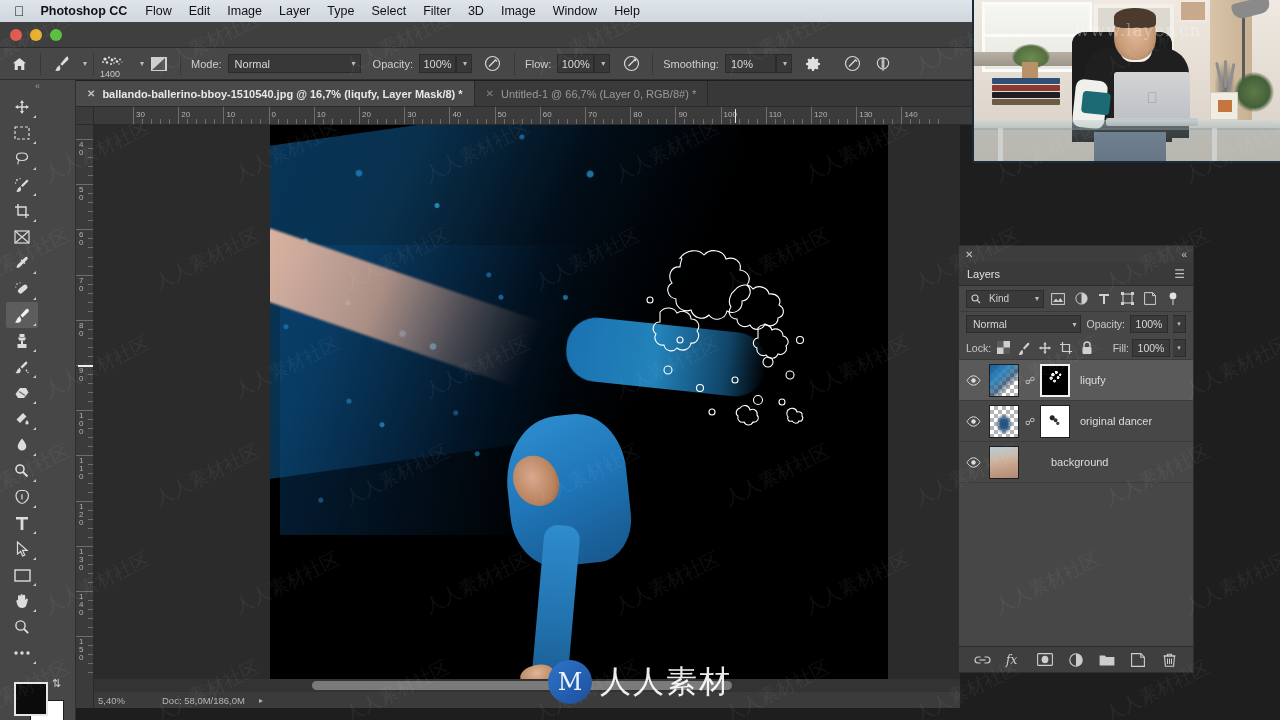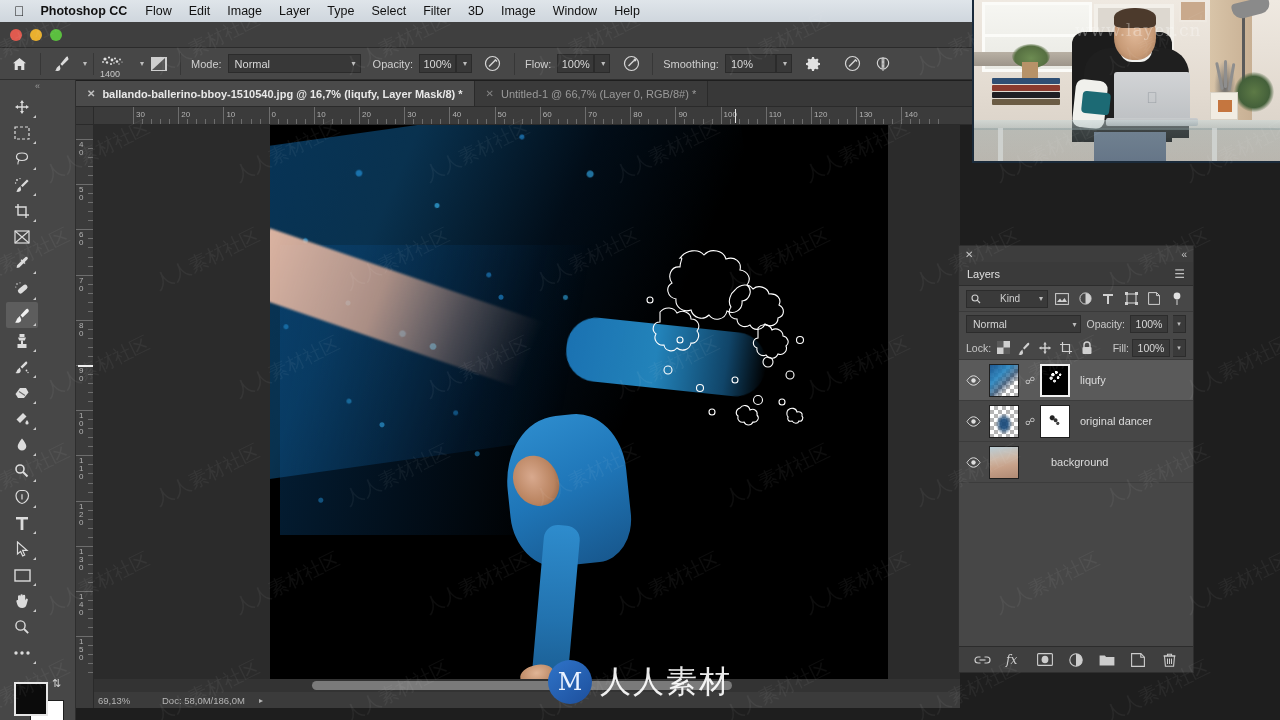--- a/index.html
+++ b/index.html
@@ -239,21 +239,21 @@
     background: #3a3a3a; border-bottom: 1px solid #2c2c2c; padding: 0 8px;
   }
   .lp-tab { font-size: 11px; color: #e0e0e0; }
   .lp-menu { color: #bdbdbd; font-size: 12px; line-height: 1; }
   .lp-filter {
     height: 26px; display: flex; align-items: center; gap: 5px; padding: 0 7px;
     border-bottom: 1px solid #3a3a3a;
   }
   .kind-sel {
     flex: 0 0 78px; height: 18px; background: #3a3a3a; border: 1px solid #2c2c2c;
-    display: flex; align-items: center; gap: 19px; padding: 0 4px; font-size: 10px; color: #cfcfcf;
+    display: flex; align-items: center; gap: 8px; padding: 0 4px; font-size: 10px; color: #cfcfcf;
   }
   .fic { width: 18px; height: 18px; display: flex; align-items: center; justify-content: center; color: #d0d0d0; }
   .lp-blend {
     height: 24px; display: flex; align-items: center; padding: 0 7px; gap: 5px;
   }
   .blend-sel {
     flex: 1; height: 18px; background: #3a3a3a; border: 1px solid #2c2c2c;
     display: flex; align-items: center; justify-content: space-between;
     padding: 0 4px 0 6px; font-size: 10.5px; color: #d5d5d5;
   }
@@ -924,21 +924,21 @@
           <path d="M100 168c3-4 9-3 10 2 4-2 8 1 7 5 3 3 0 8-4 7-2 4-7 4-9 0-4 1-7-2-6-6-3-2-2-7 2-8z"></path>
           <path d="M148 170c3-3 8-2 9 2 3-1 6 1 5 4 2 2 0 6-3 5-1 3-5 3-7 0-3 1-5-1-4-4-2-2-1-6 0-7z"></path>
         </g>
       </svg>
     </div>
 
     <div class="hscroll">
       <div class="hscroll-thumb"></div>
     </div>
     <div class="statusbar">
-      <span class="sb-zoom">69,13%</span>
+      <span class="sb-zoom">5,40%</span>
       <span class="sb-doc">Doc: 58,0M/186,0M</span>
       <span class="sb-arrow">▸</span>
     </div>
   </div>
 
   <div class="lp">
     <div class="lp-top">
       <span>✕</span>
       <span>«</span>
     </div>

